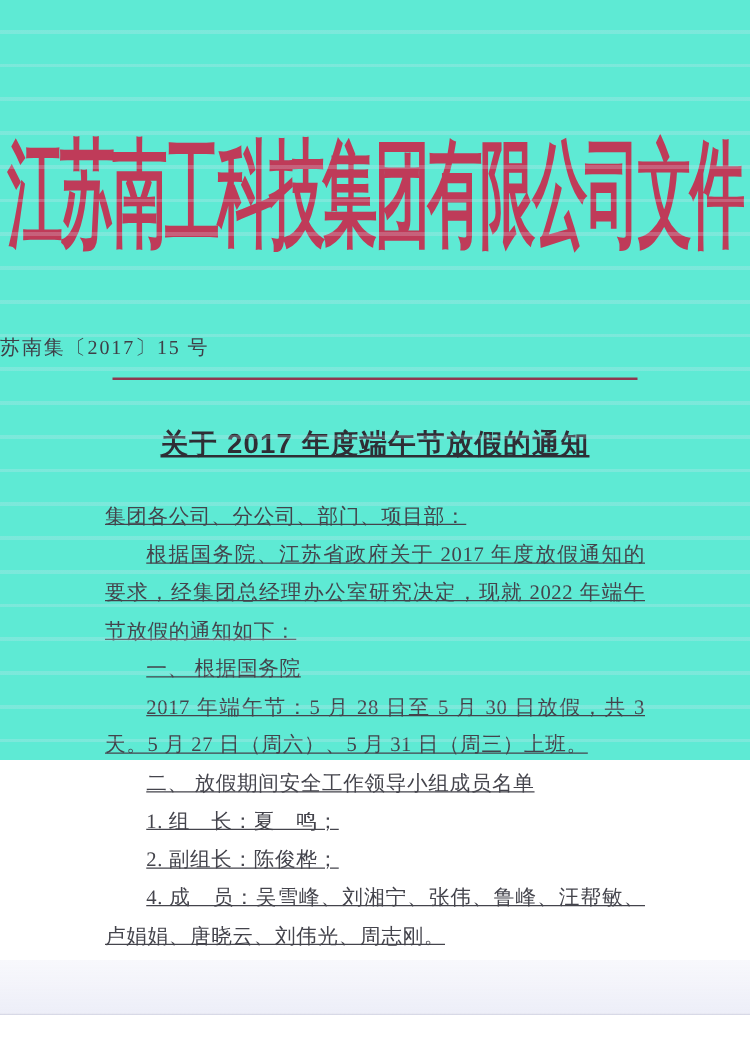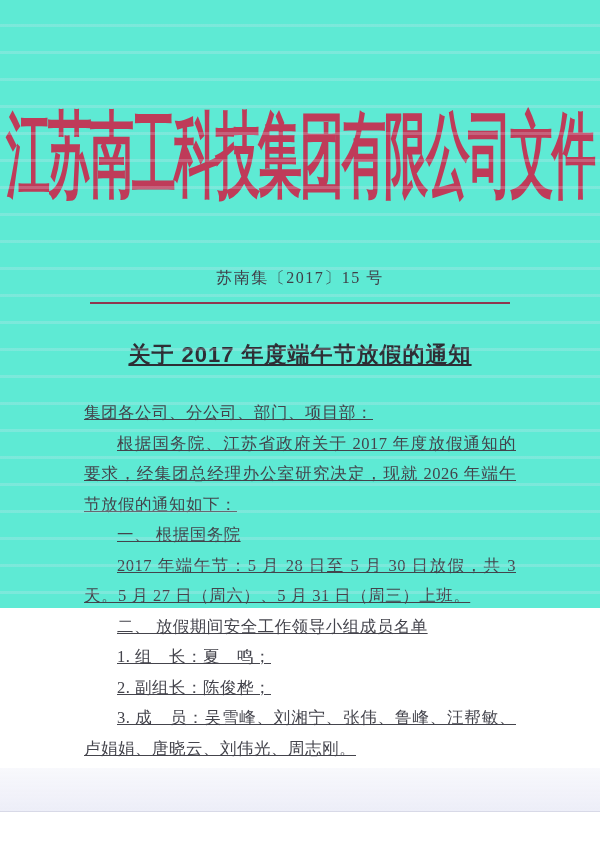--- a/index.html
+++ b/index.html
@@ -40,21 +40,21 @@
   }
   .masthead .red-title{
     font-family:"Liberation Serif","DejaVu Serif",serif;
     font-weight:bold;color:var(--header-red);
     font-size:44px;letter-spacing:-2px;white-space:nowrap;
     transform:scaleY(2.12);transform-origin:50% 50%;
   }
   
   .doc-number{
     position:absolute;top:268px;left:0;right:0;
-    text-align:center;font-size:16px;color:#3f3f47;
+    font-size:16px;color:#3f3f47;
     letter-spacing:1.5px;
   }
   
   .red-rule{
     position:absolute;top:302px;left:90px;width:420px;height:2px;
     background:var(--rule-red);
   }
   
   .notice-title{
     position:absolute;top:340px;left:0;right:0;
@@ -84,24 +84,24 @@
   </div>
 
   <div class="doc-number">苏南集〔2017〕15 号</div>
 
   <div class="red-rule"></div>
 
   <div class="notice-title">关于 2017 年度端午节放假的通知</div>
 
   <div class="body-block">
     <p>集团各公司、分公司、部门、项目部：</p>
-    <p class="indent">根据国务院、江苏省政府关于 2017 年度放假通知的要求，经集团总经理办公室研究决定，现就 2026 年端午节放假的通知如下：</p>
+    <p class="indent">根据国务院、江苏省政府关于 2017 年度放假通知的要求，经集团总经理办公室研究决定，现就 2022 年端午节放假的通知如下：</p>
     <p class="indent">一、 根据国务院</p>
     <p class="indent">2017 年端午节：5 月 28 日至 5 月 30 日放假，共 3 天。5 月 27 日（周六）、5 月 31 日（周三）上班。</p>
     <p class="indent">二、 放假期间安全工作领导小组成员名单</p>
     <p class="indent">1. 组　长：夏　鸣；</p>
     <p class="indent">2. 副组长：陈俊桦；</p>
-    <p class="indent">3. 成　员：吴雪峰、刘湘宁、张伟、鲁峰、汪帮敏、卢娟娟、唐晓云、刘伟光、周志刚。</p>
+    <p class="indent">4. 成　员：吴雪峰、刘湘宁、张伟、鲁峰、汪帮敏、卢娟娟、唐晓云、刘伟光、周志刚。</p>
   </div>
 
   <div class="scan-bottom"></div>
 
 </div>
 
 </body></html>

